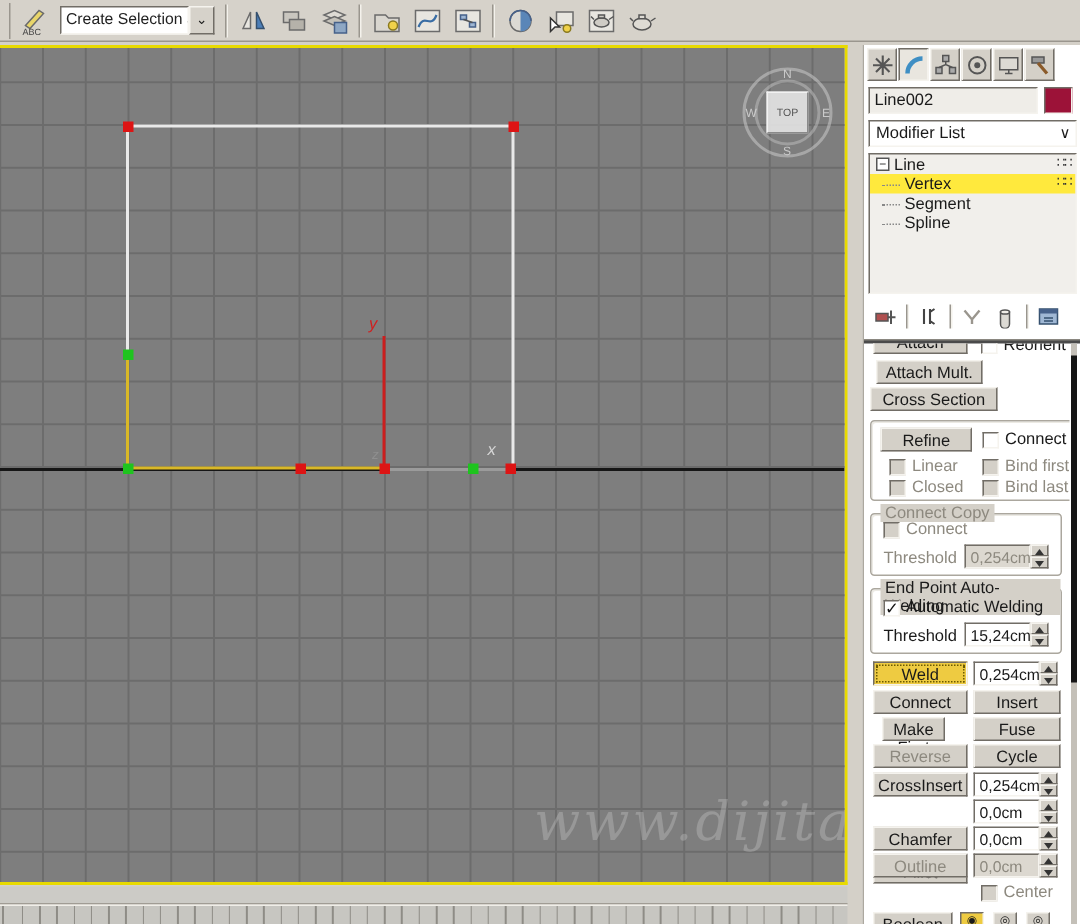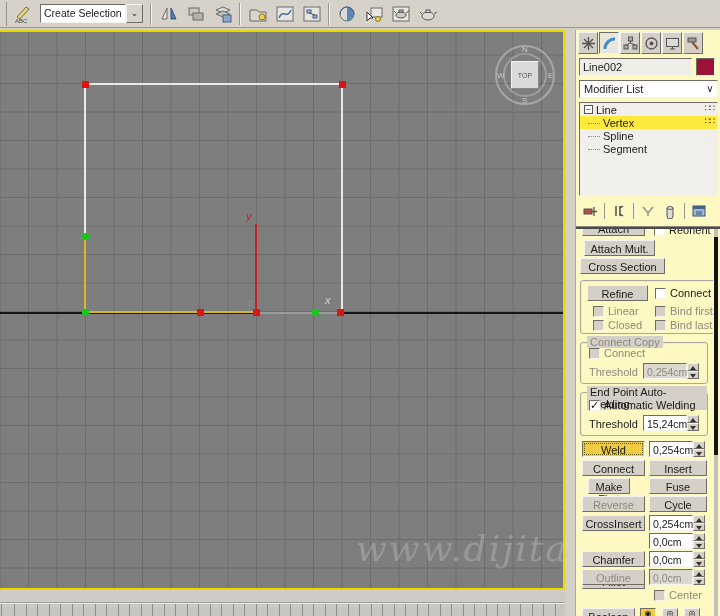--- a/index.html
+++ b/index.html
@@ -55,21 +55,21 @@
 
   
   .slider-strip { position:absolute; left:0; top:591px; width:565px; height:12px; background:#cccbc6;
                   border-bottom:1px solid #a09c94; }
   .trackbar { position:absolute; left:0; top:603px; width:565px; height:13px; background:#c7c6c1;
               border-top:1px solid #f0eee8;
               background-image:repeating-linear-gradient(90deg, transparent 0 10.5px, #8e8c86 10.5px 11.5px);
               background-position:4px 0; }
 
   
-  .panel { position:absolute; left:575px; top:30px; width:145px; height:586px; background:#fef9c3;
+  .panel { position:absolute; left:575px; top:30px; width:145px; height:586px; background:#ffffff;
            border-left:1px solid #aca89f; }
   .tabs { position:absolute; left:2px; top:2px; height:23px; display:flex; }
   .tab { width:20px; height:22px; margin-right:1px; background:#d4d0c8; border:1px solid;
          border-color:#f5f3ee #716d66 #716d66 #f5f3ee; display:flex; align-items:center; justify-content:center; }
   .tab.active { background:#e9e6df; border-color:#716d66 #f5f3ee #f5f3ee #716d66; }
 
   .name-row { position:absolute; left:3px; top:28px; width:139px; height:18px; display:flex; }
   .name-field { width:113px; height:18px; background:#efede8; border:1px solid;
                 border-color:#716d66 #f5f3ee #f5f3ee #716d66; padding:2px 3px 0 3px; }
   .color-swatch { width:19px; height:18px; margin-left:4px; border:1px solid;
@@ -327,25 +327,25 @@
         <span>Line</span>
         <span class="stk-quad">∷∷</span>
       </div>
       <div class="stk-row sel">
         <span class="stk-dots"></span>
         <span>Vertex</span>
         <span class="stk-quad">∷∷</span>
       </div>
       <div class="stk-row">
         <span class="stk-dots"></span>
-        <span>Spline</span>
+        <span>Segment</span>
       </div>
       <div class="stk-row">
         <span class="stk-dots"></span>
-        <span>Segment</span>
+        <span>Spline</span>
       </div>
     </div>
 
     <div class="stack-tools">
       <div class="st-btn">
         <svg width="16" height="16">
             <rect x="2" y="6" width="8" height="5" fill="#b05050" stroke="#555"></rect>
             <path d="M10 8.5 H15 M12 4 V13" stroke="#555" stroke-width="1.3"></path>
           </svg>
       </div>

